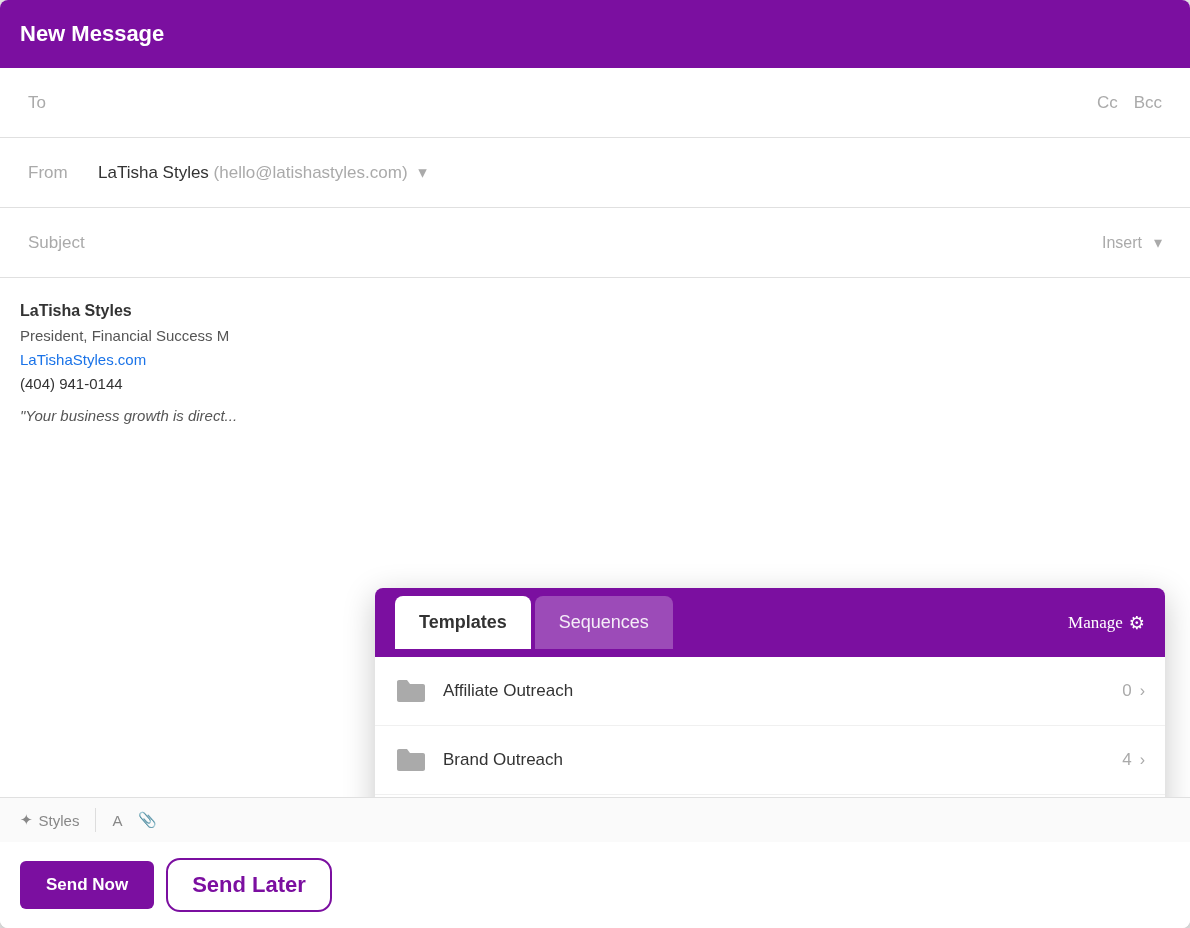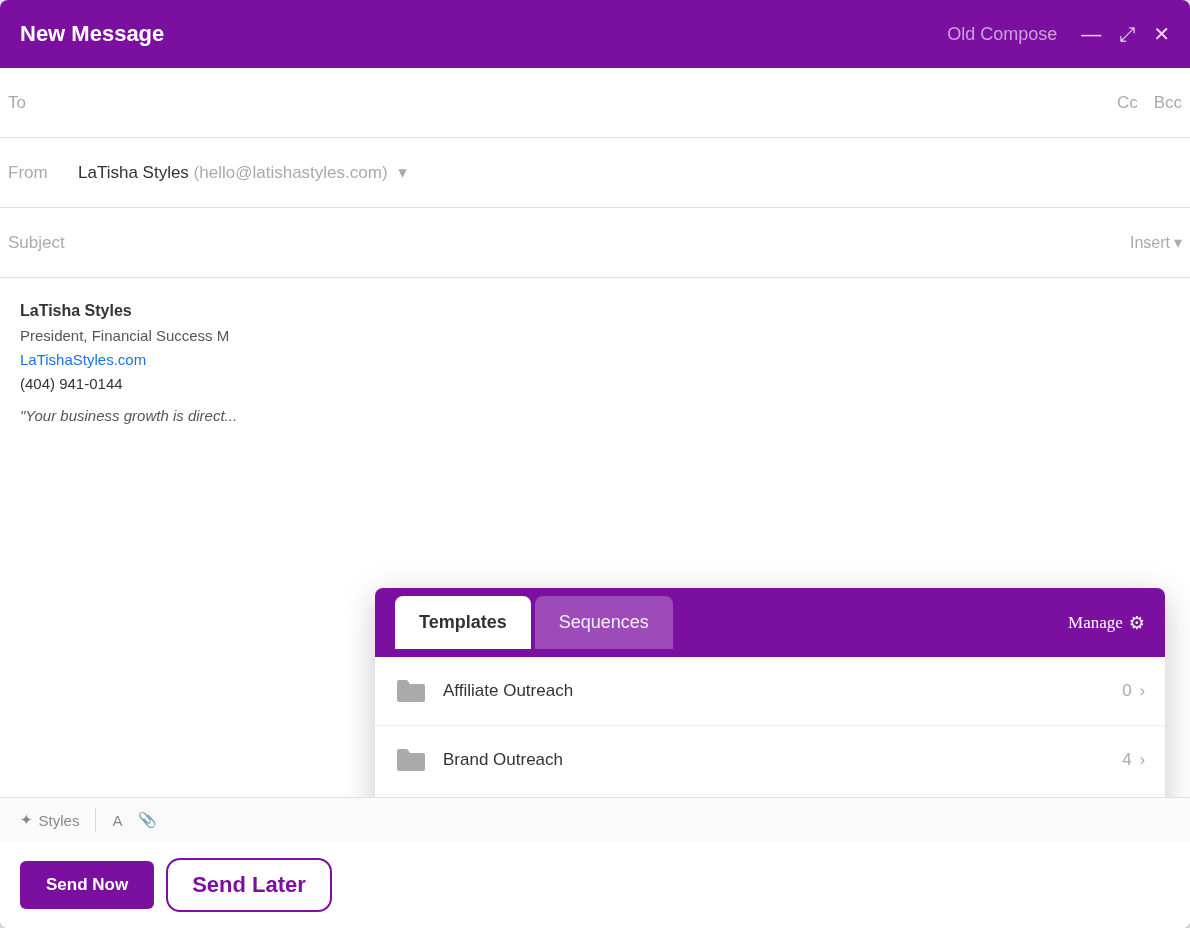--- a/index.html
+++ b/index.html
@@ -60,21 +60,21 @@
       font-size: 20px;
       cursor: pointer;
       background: none;
       border: none;
     }
 
     
     .field-row {
       display: flex;
       align-items: center;
-      padding: 0 8px;
+      padding: 0 28px;
       min-height: 70px;
       border-bottom: 1px solid #e0e0e0;
       flex-shrink: 0;
     }
     .field-label {
       color: #aaa;
       font-size: 17px;
       width: 70px;
       flex-shrink: 0;
     }
@@ -112,21 +112,21 @@
       cursor: pointer;
     }
     .insert-btn {
       color: #aaa;
       font-size: 16px;
       cursor: pointer;
       background: none;
       border: none;
       display: flex;
       align-items: center;
-      gap: 4px;
+      gap: 12px;
     }
 
     
     .compose-body {
       flex: 1;
       position: relative;
       padding: 20px;
       overflow: hidden;
     }
     .signature-block {
@@ -304,34 +304,20 @@
       font-size: 16px;
     }
   </style>
 </head>
 <body>
 
 <div class="compose-window">
 
   <div class="compose-header">
     <span class="compose-title">New Message</span>
-    <div class="header-right">
-      <button class="old-compose-btn">Old Compose</button>
-      <div class="header-icons">
-        <button class="header-icon">
-          <span>—</span>
-        </button>
-        <button class="header-icon">
-          <span>⤢</span>
-        </button>
-        <button class="header-icon">
-          <span>✕</span>
-        </button>
-      </div>
-    </div>
   </div>
 
   <div class="field-row">
     <span class="field-label">To</span>
     <input class="field-input" type="text" style="">
     <div class="field-actions">
       <button class="cc-bcc-btn">Cc</button>
       <button class="cc-bcc-btn">Bcc</button>
     </div>
   </div>

